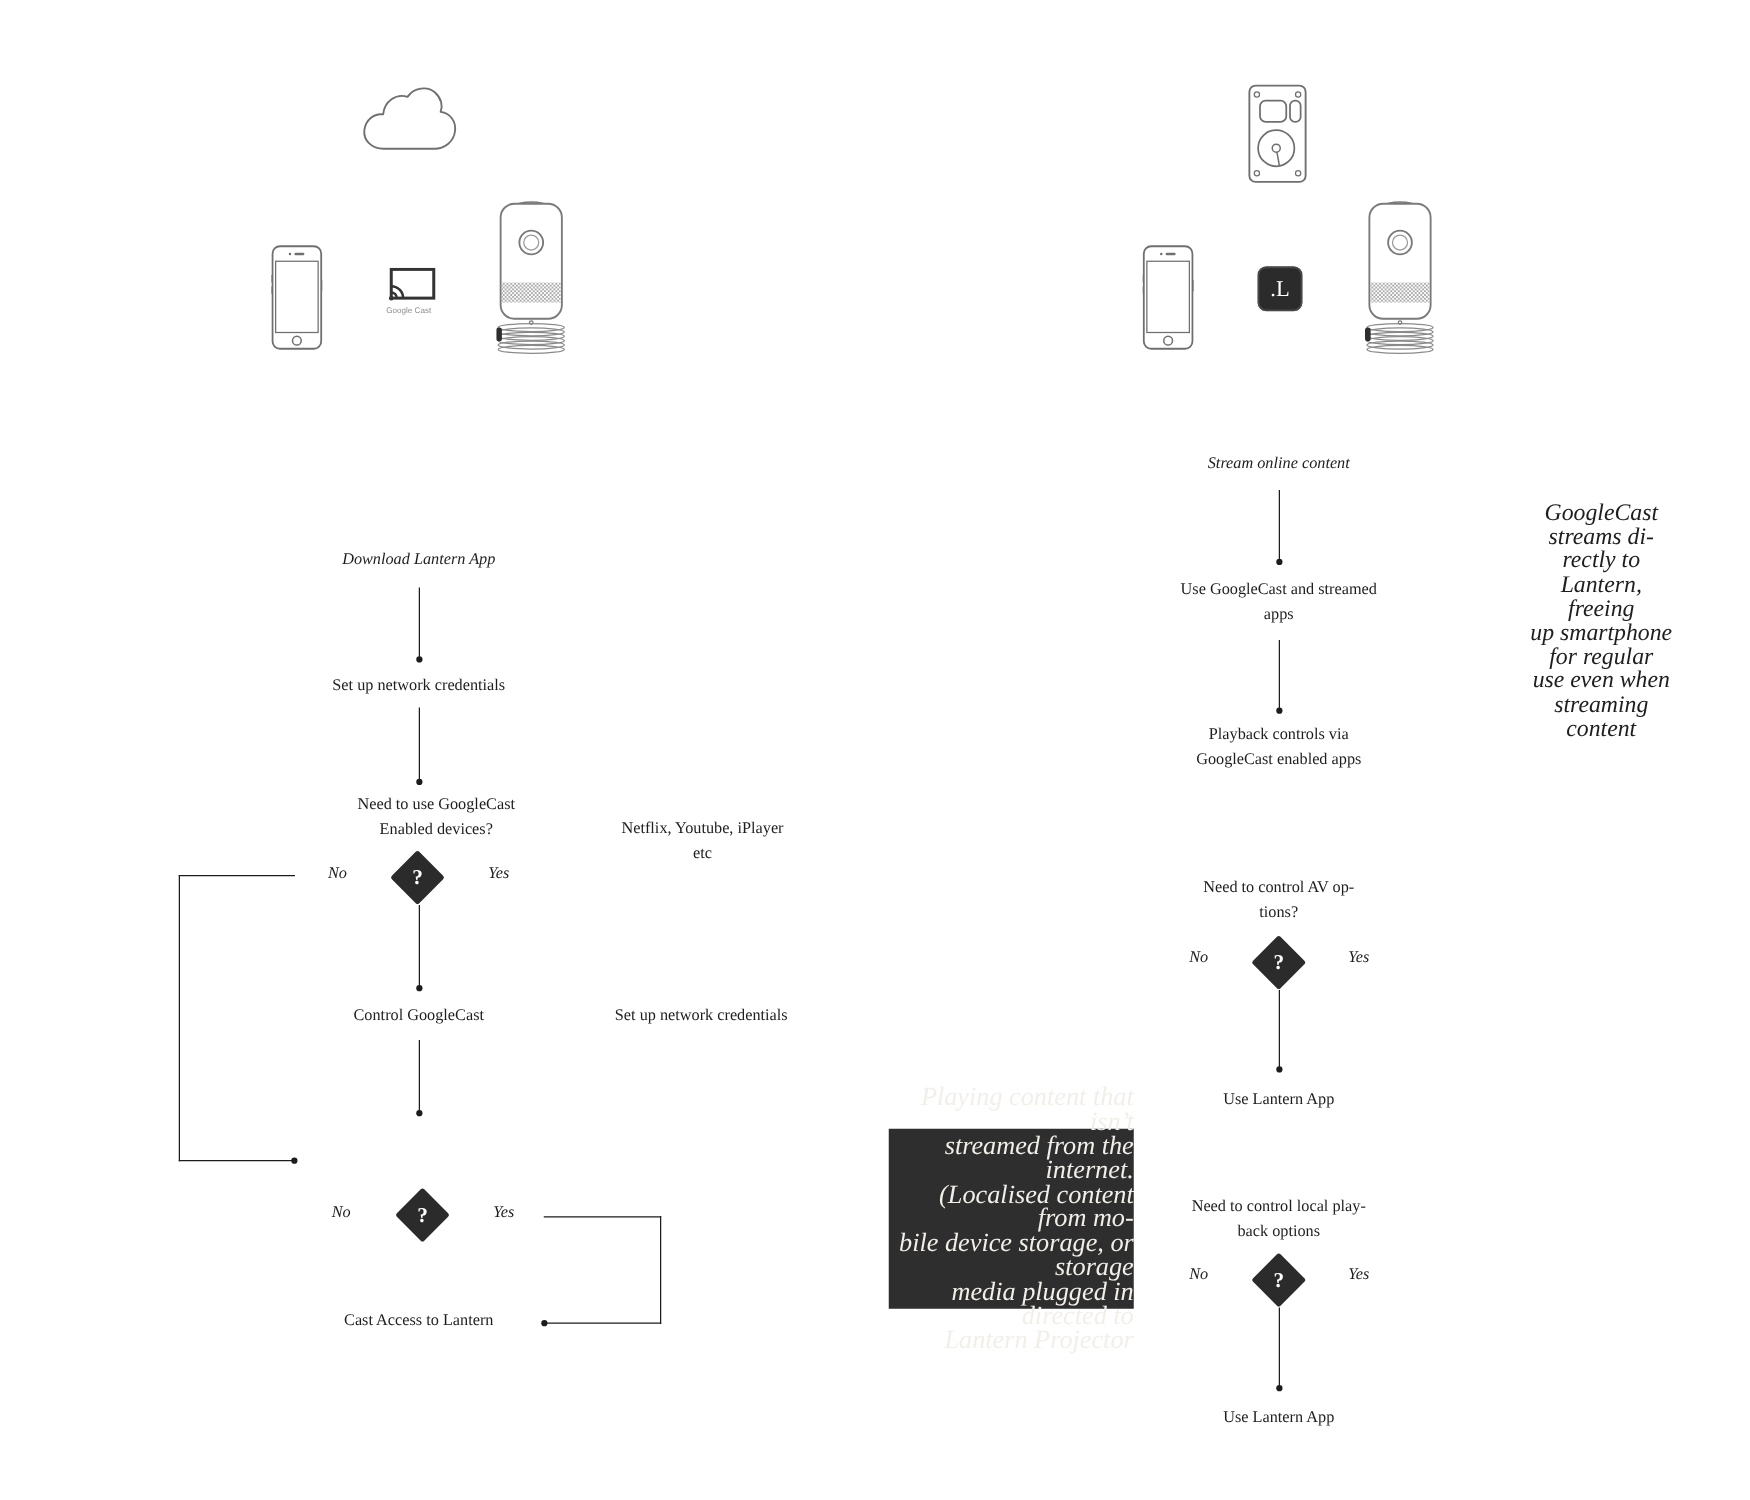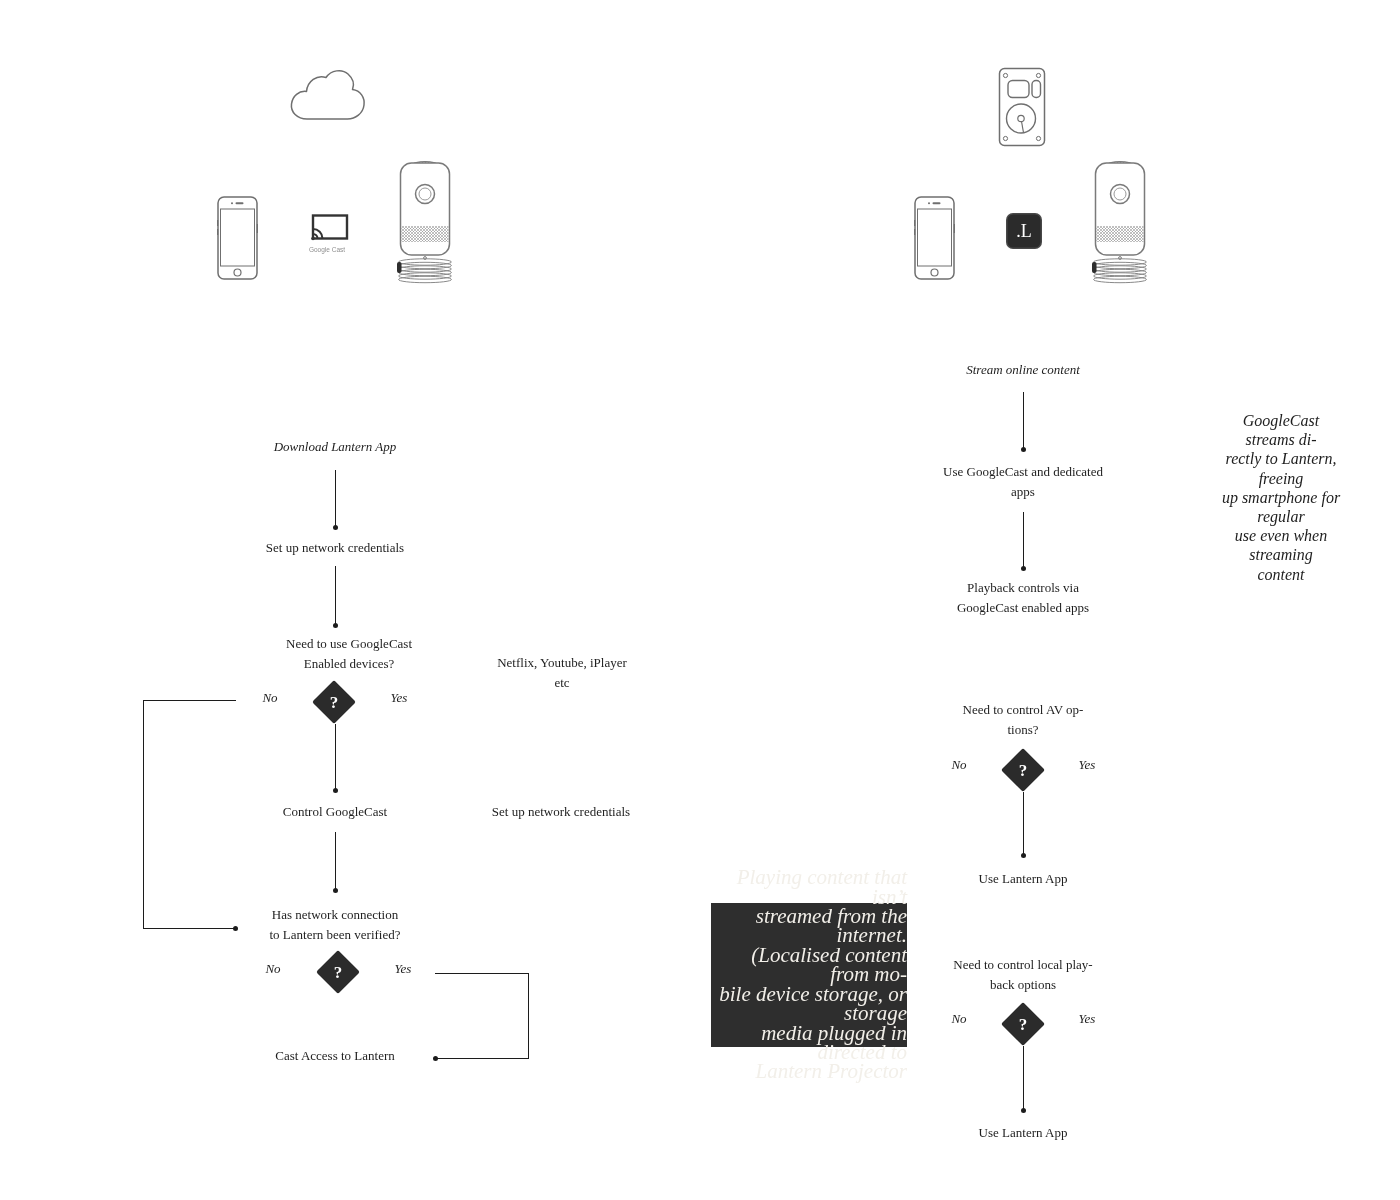--- a/index.html
+++ b/index.html
@@ -3,21 +3,21 @@
 <meta charset="utf-8">
 <style>
   html,body{margin:0;padding:0;background:#ffffff;}
   body{width:1400px;height:1200px;font-family:"Liberation Serif","DejaVu Serif",serif;color:#1e1e1e;}
   .canvas{position:relative;width:1400px;height:1200px;background:#ffffff;overflow:hidden;}
 
   
   .t{position:absolute;transform:translate(-50%,-50%);text-align:center;white-space:pre-line;
      font-size:13px;line-height:19.5px;}
   .it{font-style:italic;}
-  .note{font-size:16px;line-height:19.2px;margin-left:30px;}
+  .note{font-size:19px;line-height:19.2px;margin-left:30px;}
   .tiny{font-size:6.5px;line-height:7px;color:#8f8f8f;font-family:"Liberation Sans",sans-serif;}
 
   
   .vline{position:absolute;width:1px;background:#1c1c1c;}
   .vline::after{content:"";position:absolute;left:-2px;bottom:-3px;width:5px;height:5px;
      border-radius:50%;background:#1c1c1c;}
   .loop{position:absolute;}
   .loop-left{border-left:1px solid #1c1c1c;border-top:1px solid #1c1c1c;border-bottom:1px solid #1c1c1c;}
   .loop-left::after{content:"";position:absolute;right:-2px;bottom:-3px;width:5px;height:5px;
      border-radius:50%;background:#1c1c1c;}
@@ -151,39 +151,37 @@
   <div class="diamond" style="left:334px;top:702px">
     <span class="q">?</span>
   </div>
   <div class="t it" style="left:399px;top:698px">Yes</div>
 
   <div class="loop loop-left" style="left:143px;top:700px;width:92px;height:227px"></div>
 
   <div class="vline" style="left:335px;top:724px;height:66px"></div>
   <div class="t" style="left:335px;top:812px">Control GoogleCast</div>
   <div class="vline" style="left:335px;top:832px;height:58px"></div>
-  <div class="t" style="left:335px;top:924px">Has network connection
-to Lantern been verified?</div>
 
   <div class="t it" style="left:273px;top:969px">No</div>
   <div class="diamond" style="left:338px;top:972px">
     <span class="q">?</span>
   </div>
   <div class="t it" style="left:403px;top:969px">Yes</div>
 
   <div class="loop loop-right" style="left:435px;top:973px;width:93px;height:84px"></div>
   <div class="t" style="left:335px;top:1056px">Cast Access to Lantern</div>
 
   <div class="t" style="left:562px;top:672px">Netflix, Youtube, iPlayer
 etc</div>
   <div class="t" style="left:561px;top:812px">Set up network credentials</div>
 
   <div class="t it" style="left:1023px;top:370px">Stream online content</div>
   <div class="vline" style="left:1023px;top:392px;height:57px"></div>
-  <div class="t" style="left:1023px;top:481px">Use GoogleCast and dedicated
+  <div class="t" style="left:1023px;top:481px">Use GoogleCast and streamed
 apps</div>
   <div class="vline" style="left:1023px;top:512px;height:56px"></div>
   <div class="t" style="left:1023px;top:597px">Playback controls via
 GoogleCast enabled apps</div>
 
   <div class="t" style="left:1023px;top:719px">Need to control AV op-
 tions?</div>
   <div class="t it" style="left:959px;top:765px">No</div>
   <div class="diamond" style="left:1023px;top:770px">
     <span class="q">?</span>

